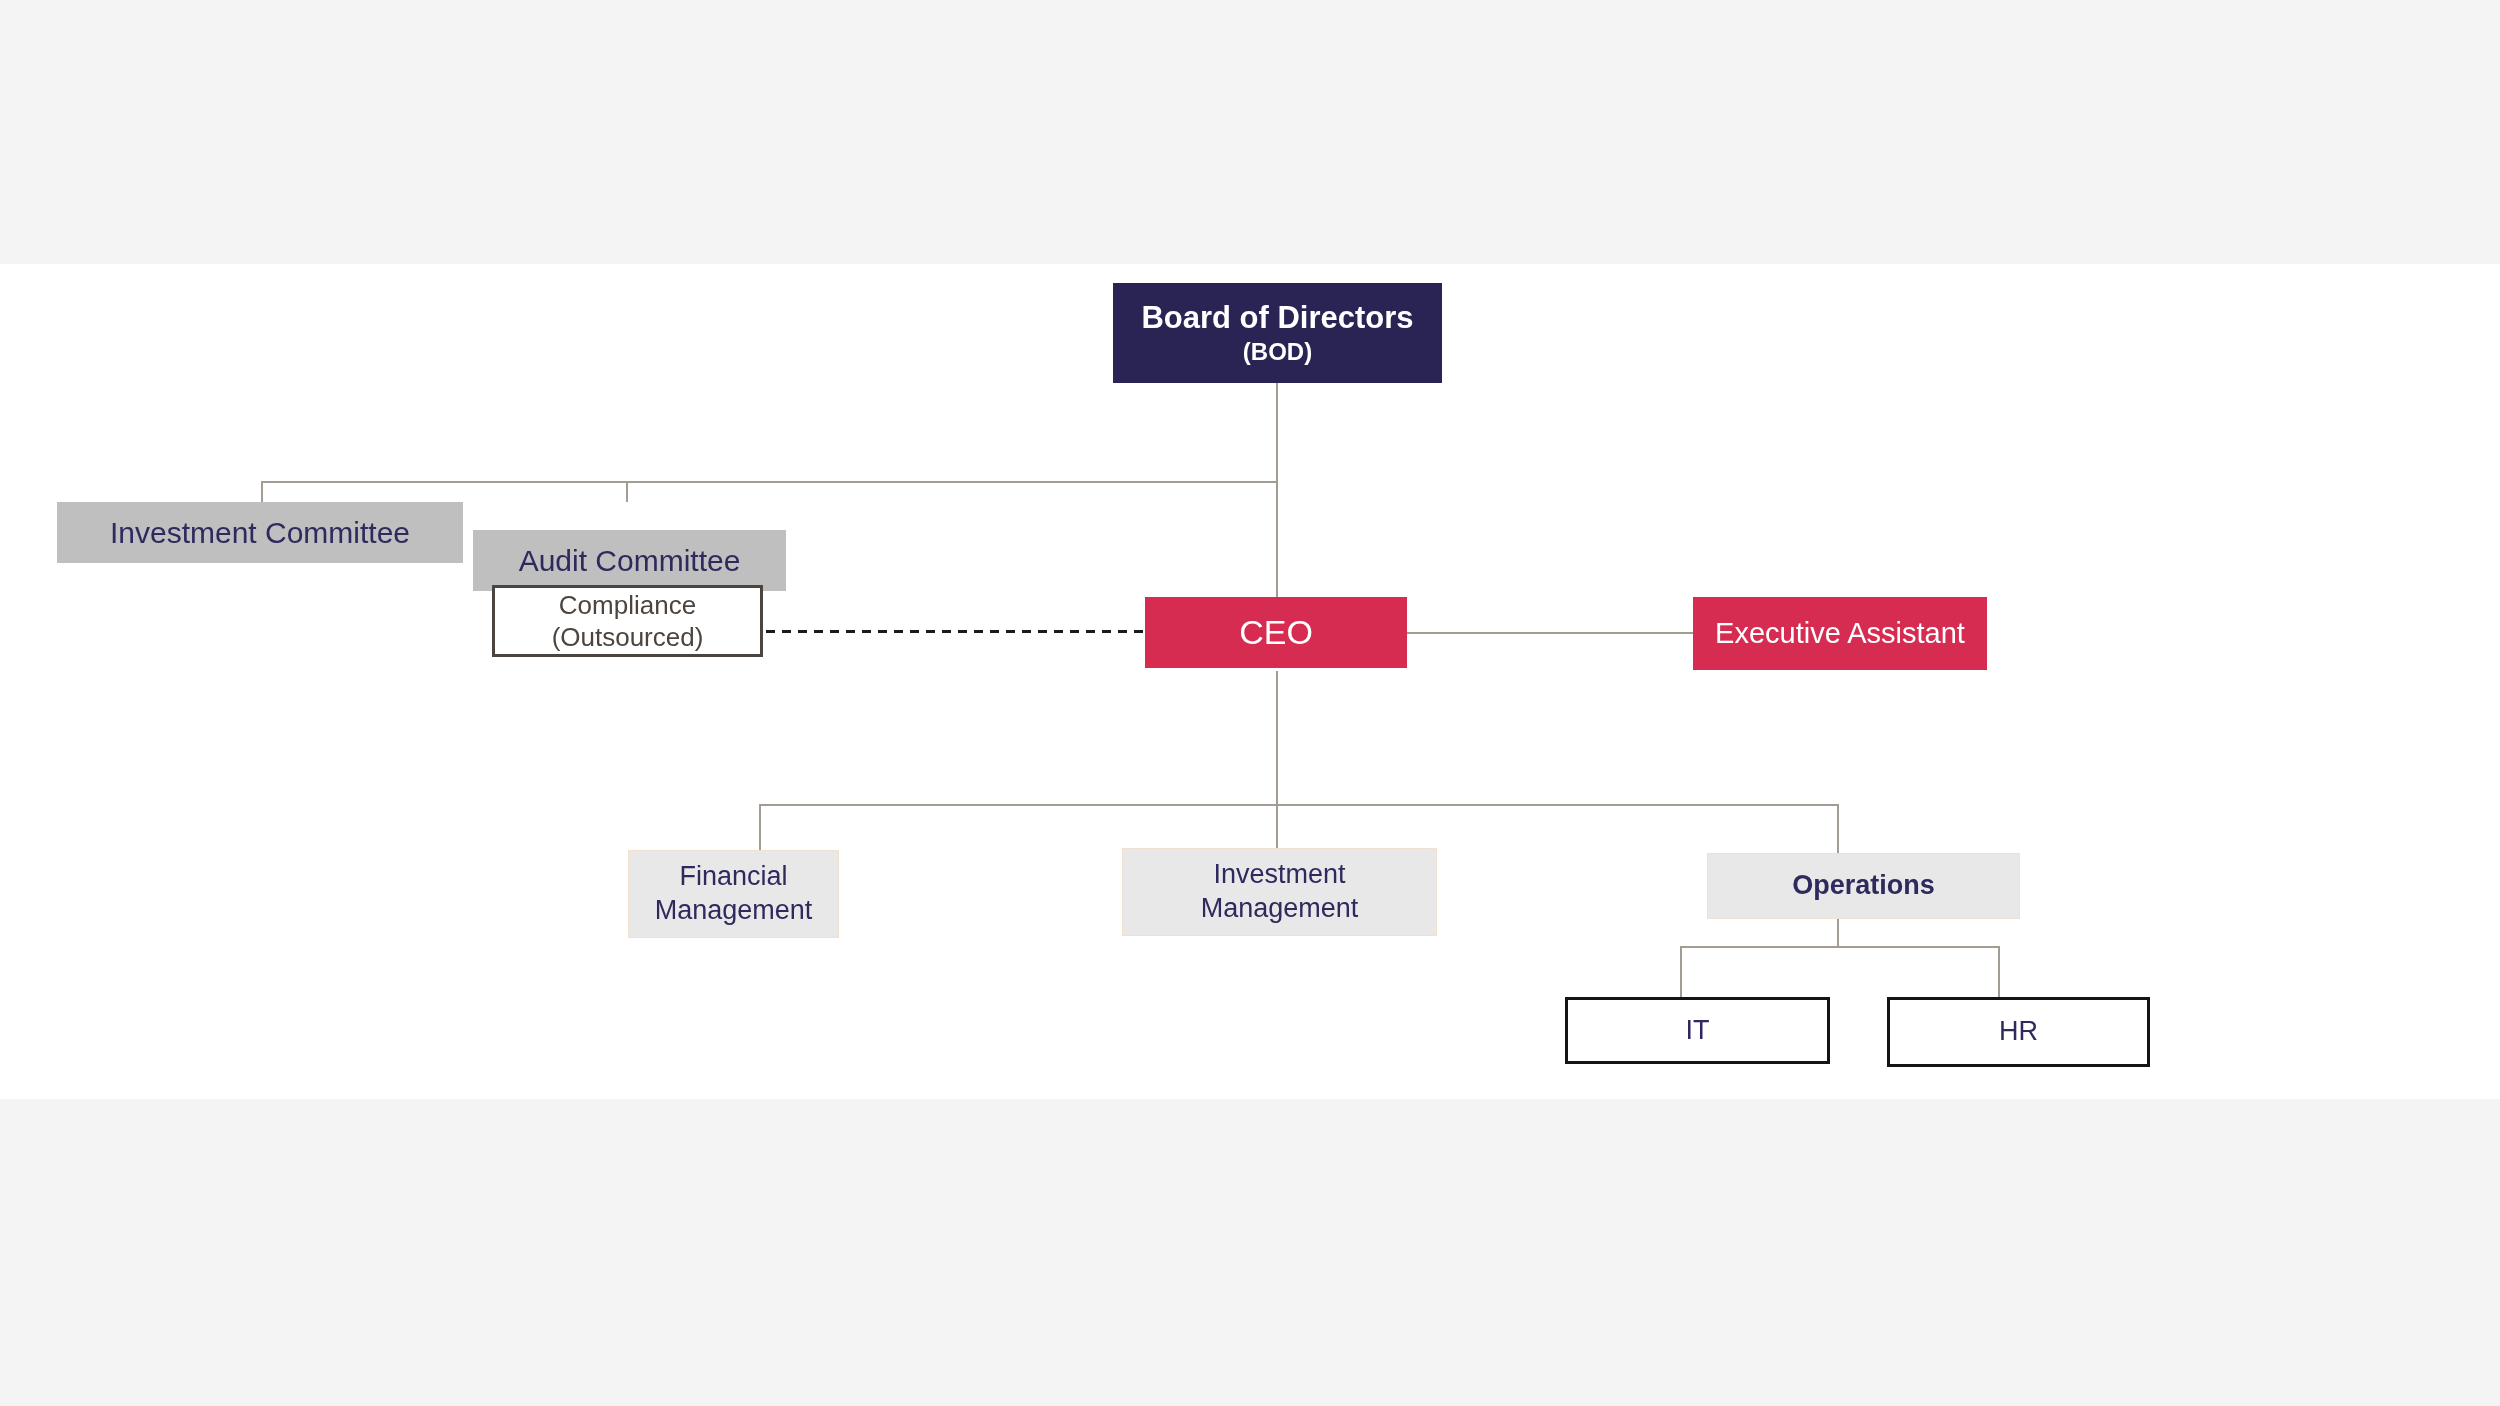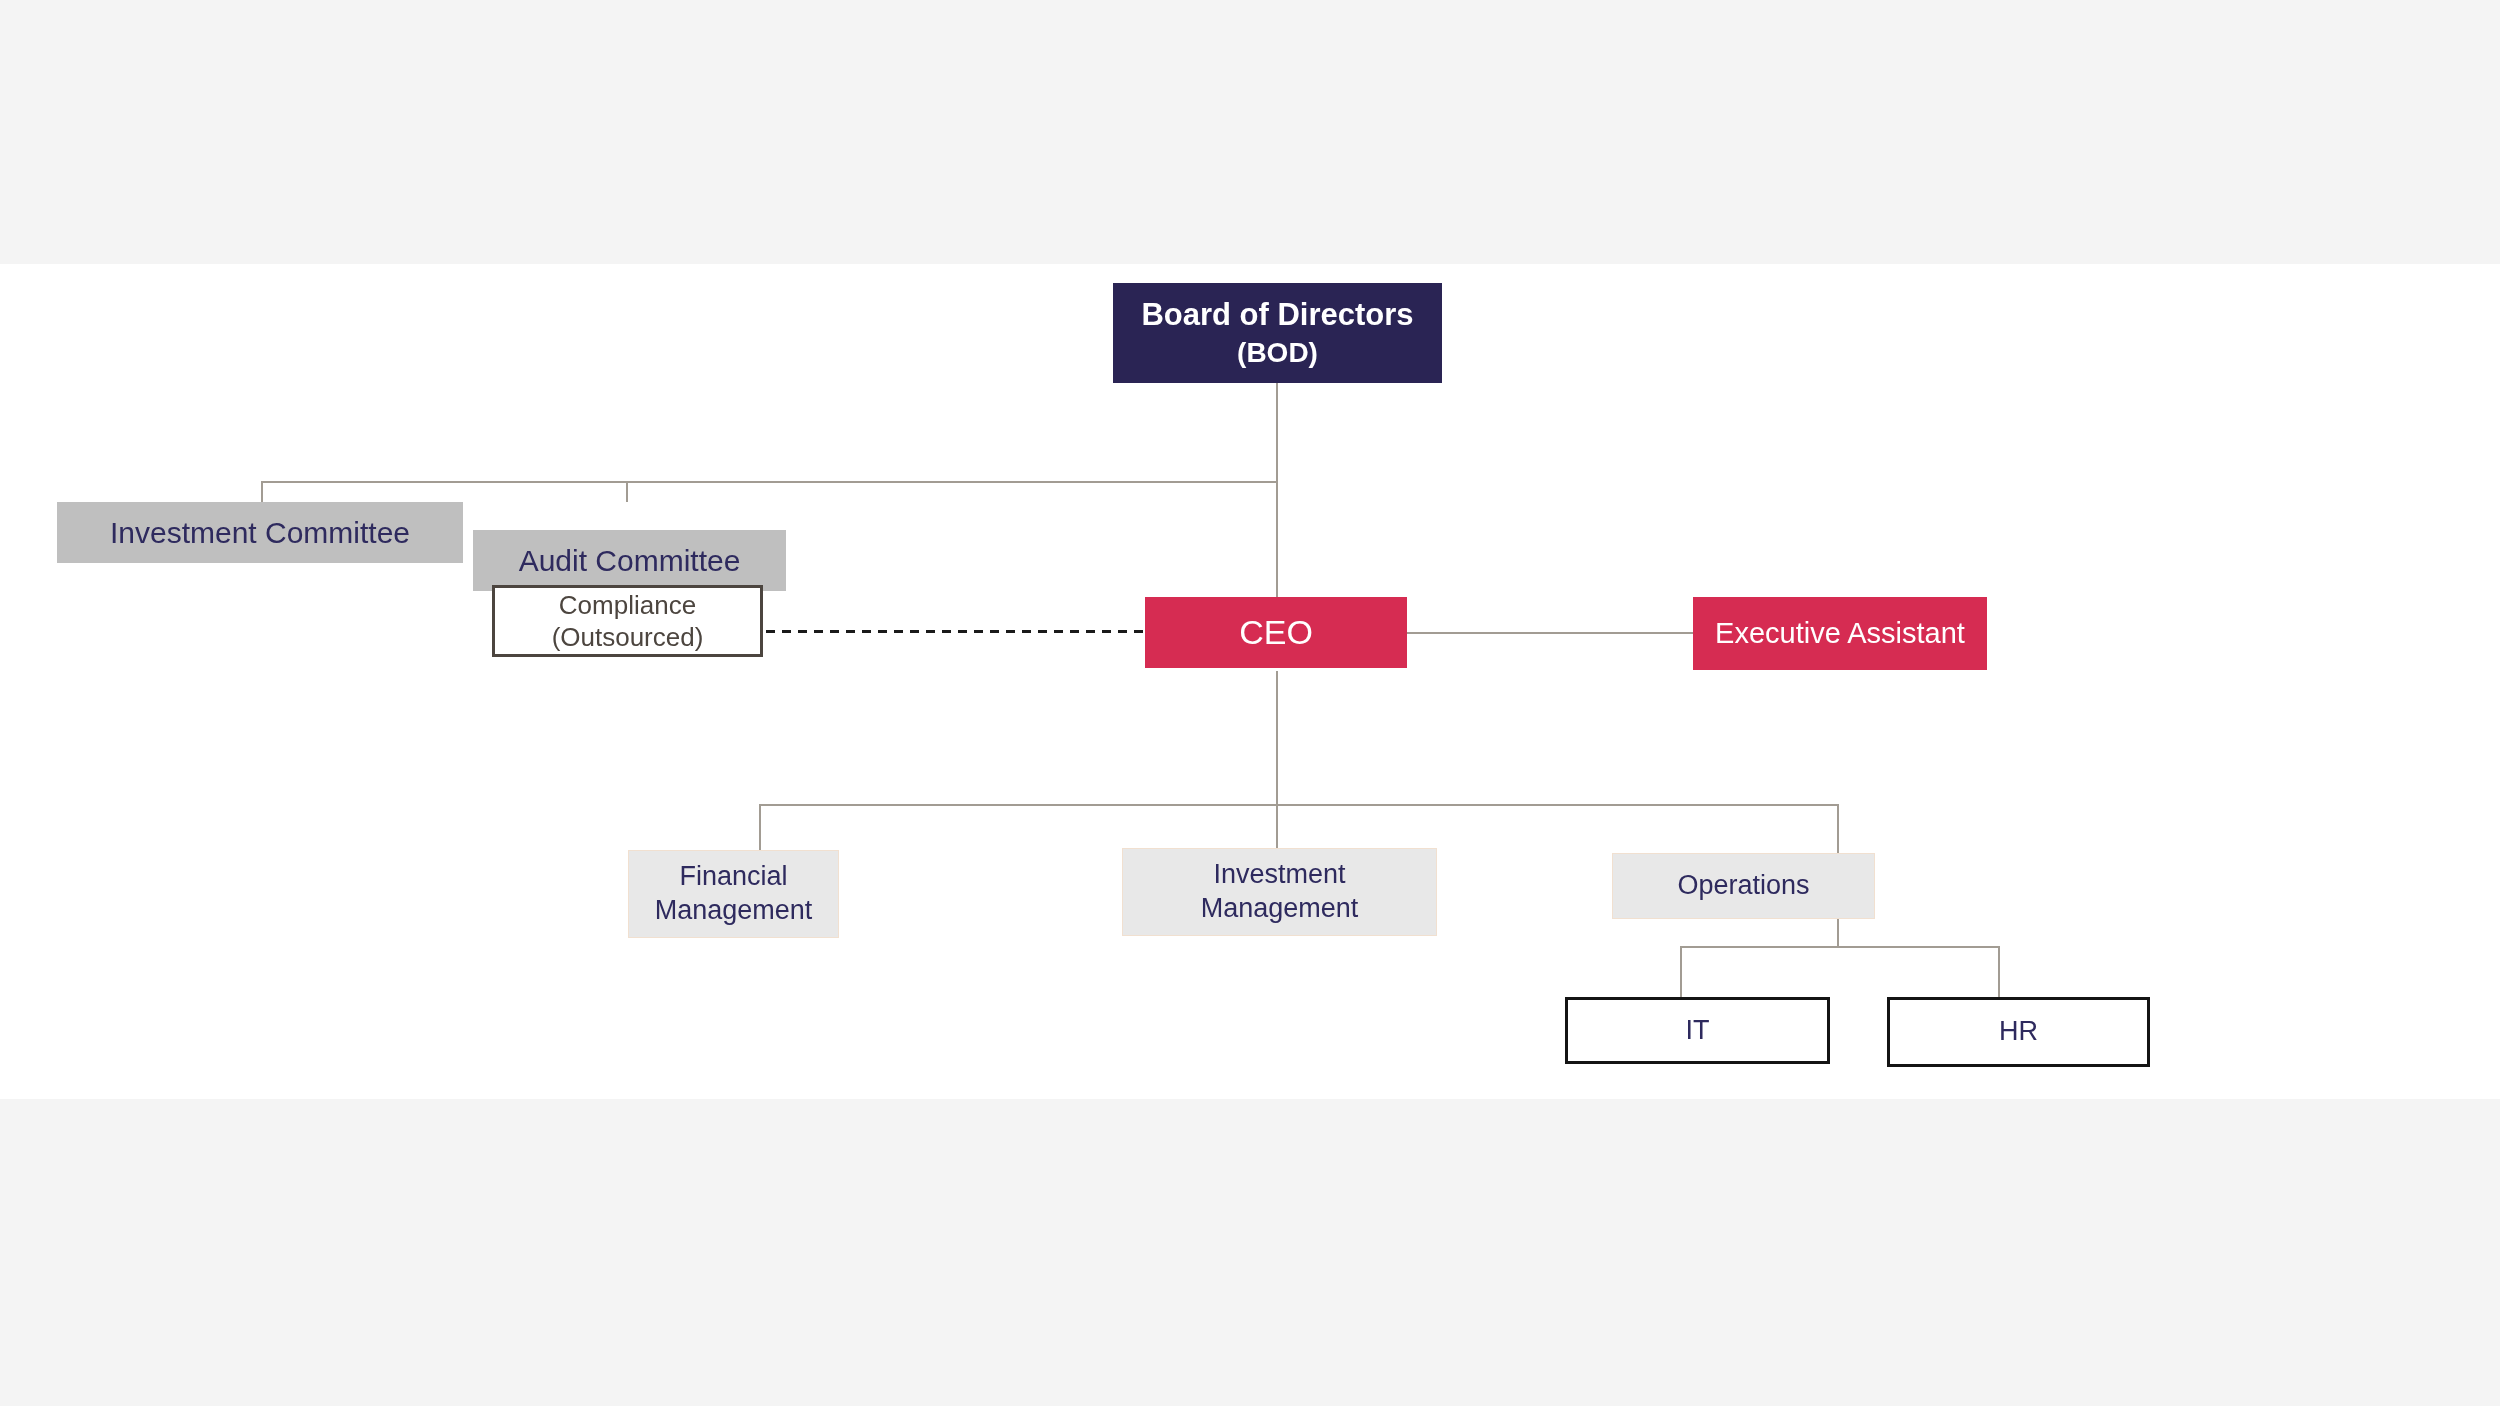--- a/index.html
+++ b/index.html
@@ -27,21 +27,21 @@
   .band.top{top:0;height:264px;}
   .band.bottom{top:1099px;height:307px;}
 
   .node{
     position:absolute;
     display:flex;flex-direction:column;justify-content:center;align-items:center;
     text-align:center;box-sizing:border-box;line-height:1.25;
   }
   .node.board{background:var(--navy);color:#ffffff;font-weight:bold;}
   .node.board .l1{font-size:31px;}
-  .node.board .l2{font-size:28px;}
+  .node.board .l2{font-size:24px;}
   .node.committee{background:var(--committee-gray);color:var(--navy-text);font-size:30px;}
   .node.compliance{background:#ffffff;border:3px solid var(--compliance-brown);color:var(--compliance-brown);font-size:26px;}
   .node.exec{background:var(--crimson);color:#ffffff;}
   .node.ceo{font-size:34px;}
   .node.ea{font-size:29px;}
   .node.dept{background:var(--dept-gray);border:1px solid var(--dept-border);color:var(--navy-text);font-size:27px;}
   .node.unit{background:#ffffff;border:3px solid var(--ithr-border);color:var(--navy-text);font-size:27px;}
 
   .line{position:absolute;background:var(--connector);}
   .line.h{height:2px;}
@@ -105,21 +105,21 @@
   <div class="node dept" style="left:628px;top:850px;width:211px;height:88px;">
     <span>Financial</span>
     <span>Management</span>
   </div>
 
   <div class="node dept" style="left:1122px;top:848px;width:315px;height:88px;">
     <span>Investment</span>
     <span>Management</span>
   </div>
 
-  <div class="node dept" style="left:1612px;top:853px;width:263px;height:66px;">
+  <div class="node dept" style="left:1707px;top:853px;width:313px;height:66px;font-weight:bold;">
     <span>Operations</span>
   </div>
 
   <div class="node unit" style="left:1565px;top:997px;width:265px;height:67px;">
     <span>IT</span>
   </div>
 
   <div class="node unit" style="left:1887px;top:997px;width:263px;height:70px;">
     <span>HR</span>
   </div>

